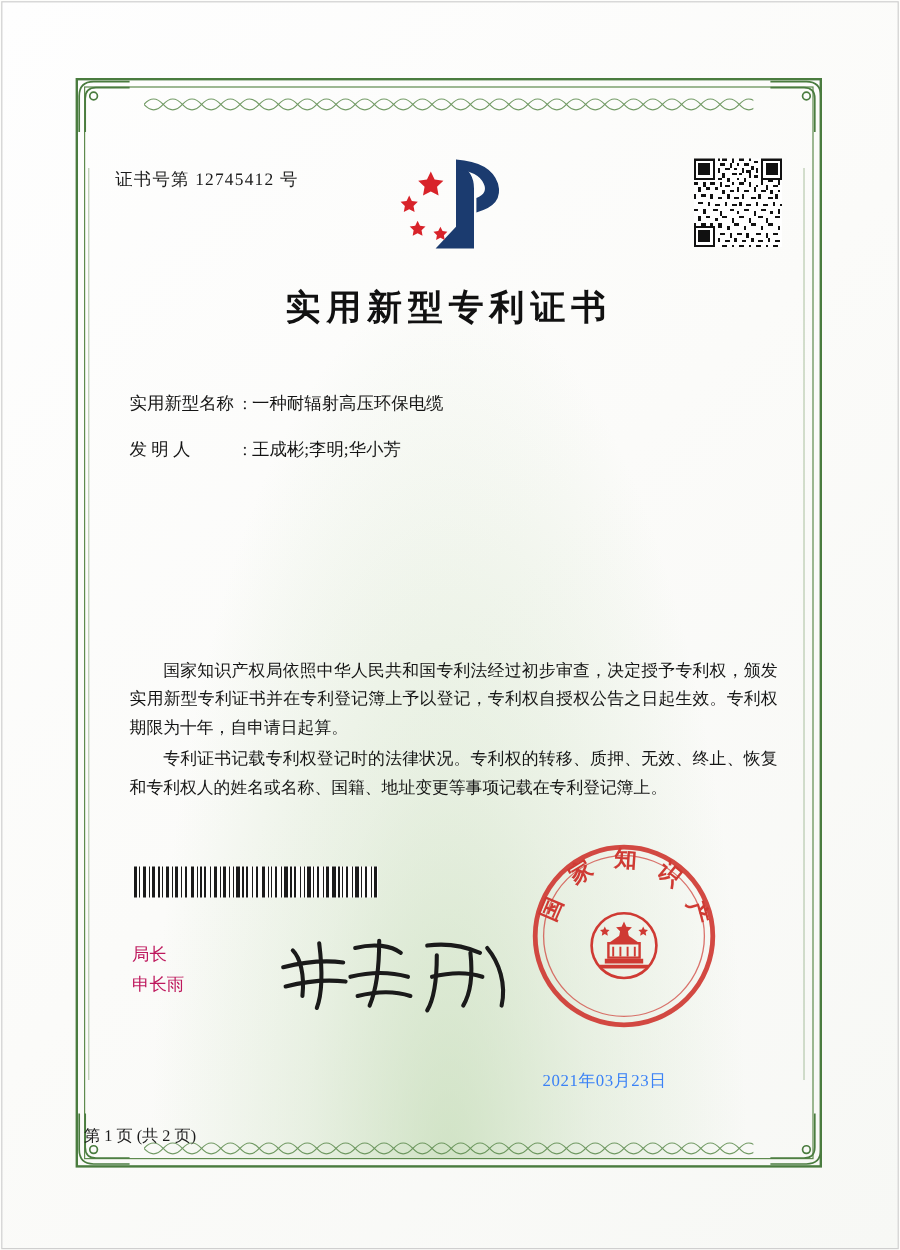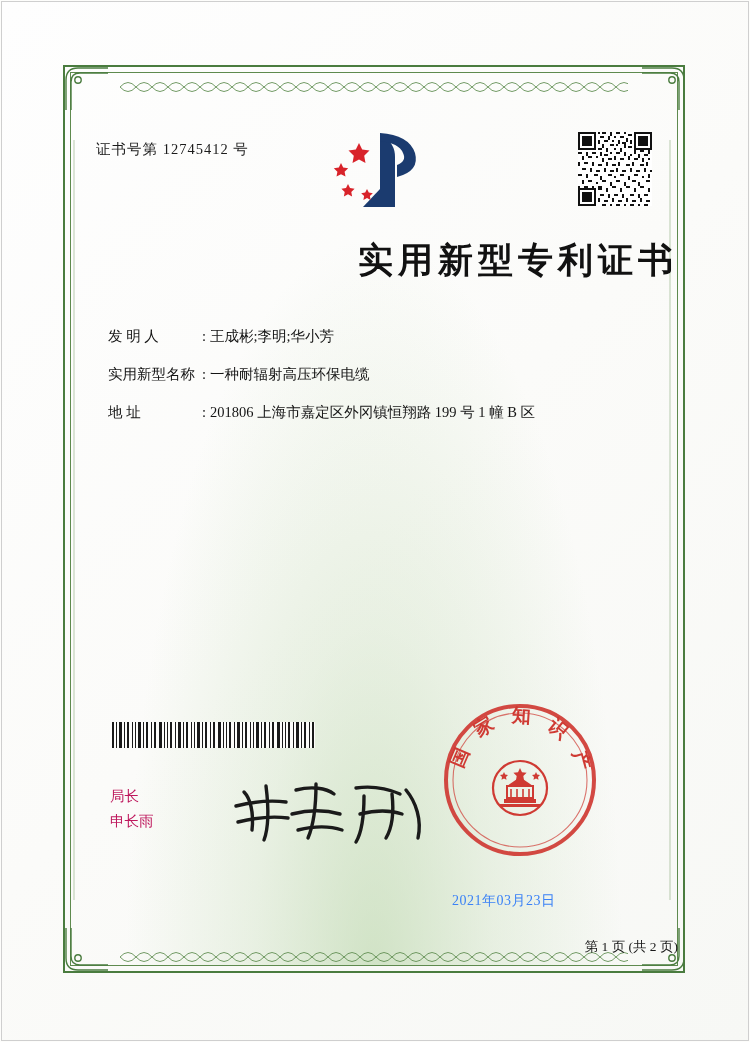--- a/index.html
+++ b/index.html
@@ -99,22 +99,22 @@
   .qr {
     position: absolute;
     left: 508px; top: 60px;
     width: 74px; height: 74px;
   }
 
   .title {
     position: absolute;
     left: 0; top: 165px;
     width: 608px;
-    text-align: right;
-    font-size: 35px;
+    text-align: center;
+    font-size: 29px;
     font-weight: bold;
     letter-spacing: 5px;
     color: #111;
     font-family: "Liberation Serif", "DejaVu Serif", serif;
   }
 
   .fields {
     position: absolute;
     left: 38px; top: 255px;
     width: 540px;
@@ -186,21 +186,21 @@
     left: 382px; top: 820px;
     font-size: 14px;
     color: #3b82f6;
     letter-spacing: .5px;
   }
 
   .page-num {
     position: absolute;
     left: 0; top: 866px;
     width: 608px;
-    text-align: right;
+    text-align: left;
     font-size: 13.5px;
     color: #1a1a1a;
   }
 
 </style>
 </head>
 <body>
 
 <div class="page">
   <div class="page-edge"></div>
@@ -435,30 +435,31 @@
             <rect x="30" y="36" width="1" height="1"></rect>
             <rect x="33" y="36" width="2" height="1"></rect>
         </g>
       </svg>
     </div>
 
     <div class="title">实用新型专利证书</div>
 
     <div class="fields">
       <div class="field-row">
-        <span class="f-label">发  明  人</span><span class="f-colon">:</span><span class="f-value">王成彬;李明;华小芳</span>
-      </div>
-      <div class="field-row">
         <span class="f-label">实用新型名称</span><span class="f-colon">:</span><span class="f-value">一种耐辐射高压环保电缆</span>
       </div>
       <div class="field-row">
-        <span class="f-label">地      址</span><span class="f-colon">:</span><span class="f-value">201806 上海市嘉定区外冈镇恒翔路 199 号 1 幢 B 区</span>
+        <span class="f-label">发  明  人</span><span class="f-colon">:</span><span class="f-value">王成彬;李明;华小芳</span>
       </div>
     </div>
 
+    <div class="paragraphs">
+      <p>国家知识产权局依照中华人民共和国专利法经过初步审查，决定授予专利权，颁发实用新型专利证书并在专利登记簿上予以登记，专利权自授权公告之日起生效。专利权期限为十年，自申请日起算。</p>
+      <p>专利证书记载专利权登记时的法律状况。专利权的转移、质押、无效、终止、恢复和专利权人的姓名或名称、国籍、地址变更等事项记载在专利登记簿上。</p>
+    </div>
 
     <div class="barcode">
       <svg width="205" height="26" viewBox="0 0 205 26" shape-rendering="crispEdges">
         <rect width="205" height="26" fill="#fdfdfb"></rect>
         <g fill="#1a1a1a">
           <rect x="2" y="0" width="2" height="26"></rect>
             <rect x="6" y="0" width="1" height="26"></rect>
           <rect x="9" y="0" width="3" height="26"></rect>
             <rect x="14" y="0" width="1" height="26"></rect>
           <rect x="17" y="0" width="2" height="26"></rect>

